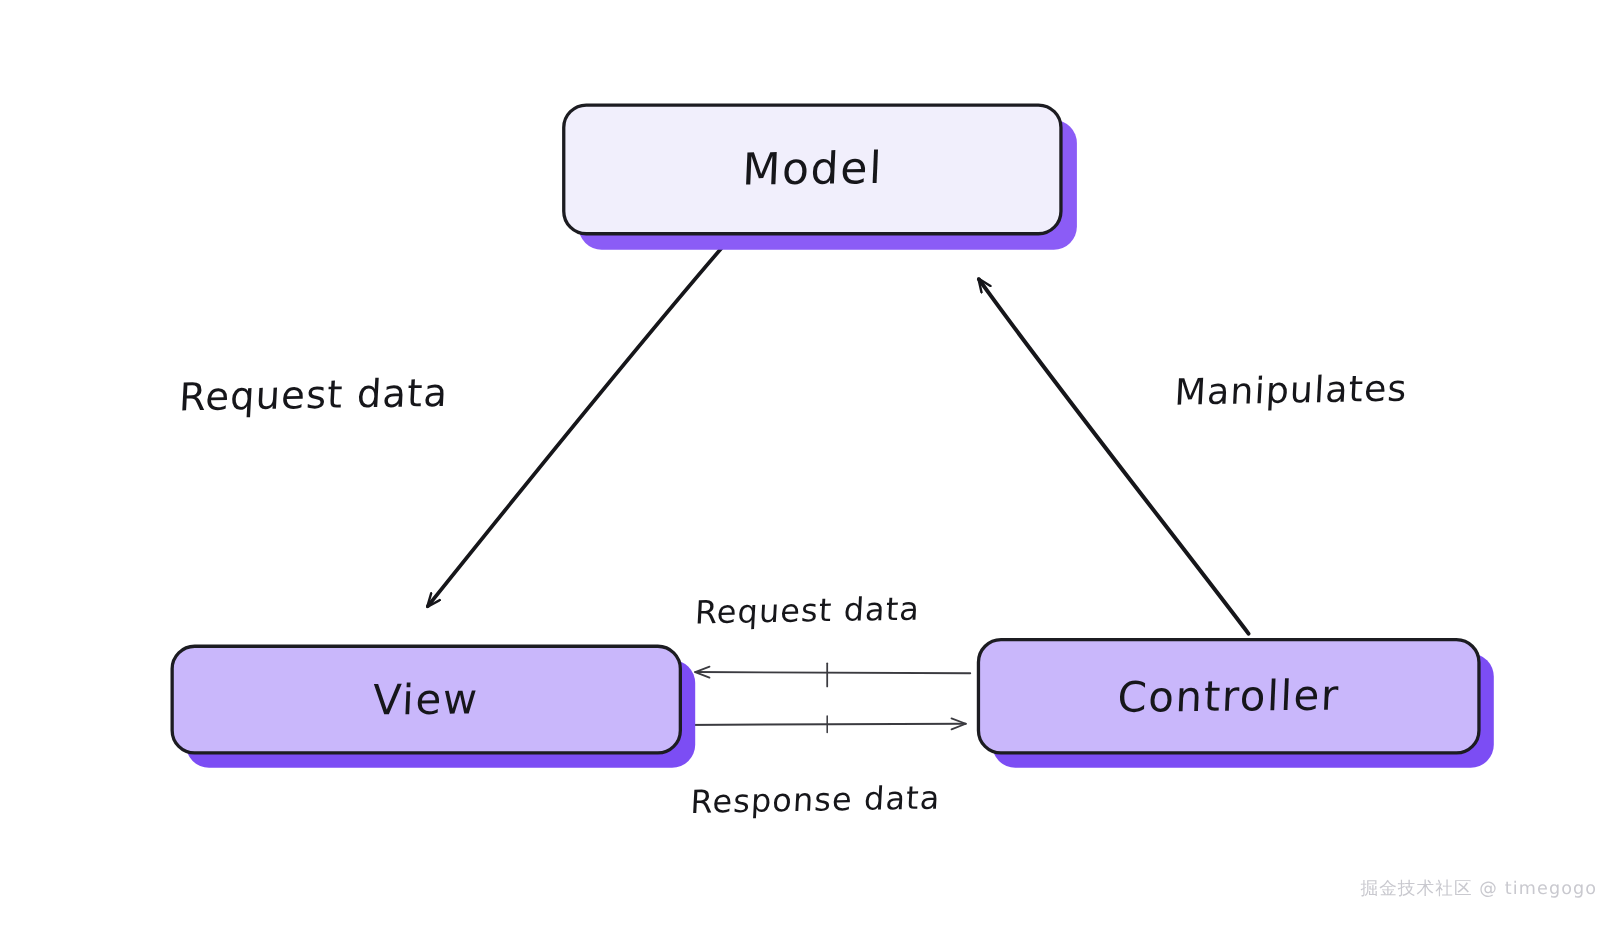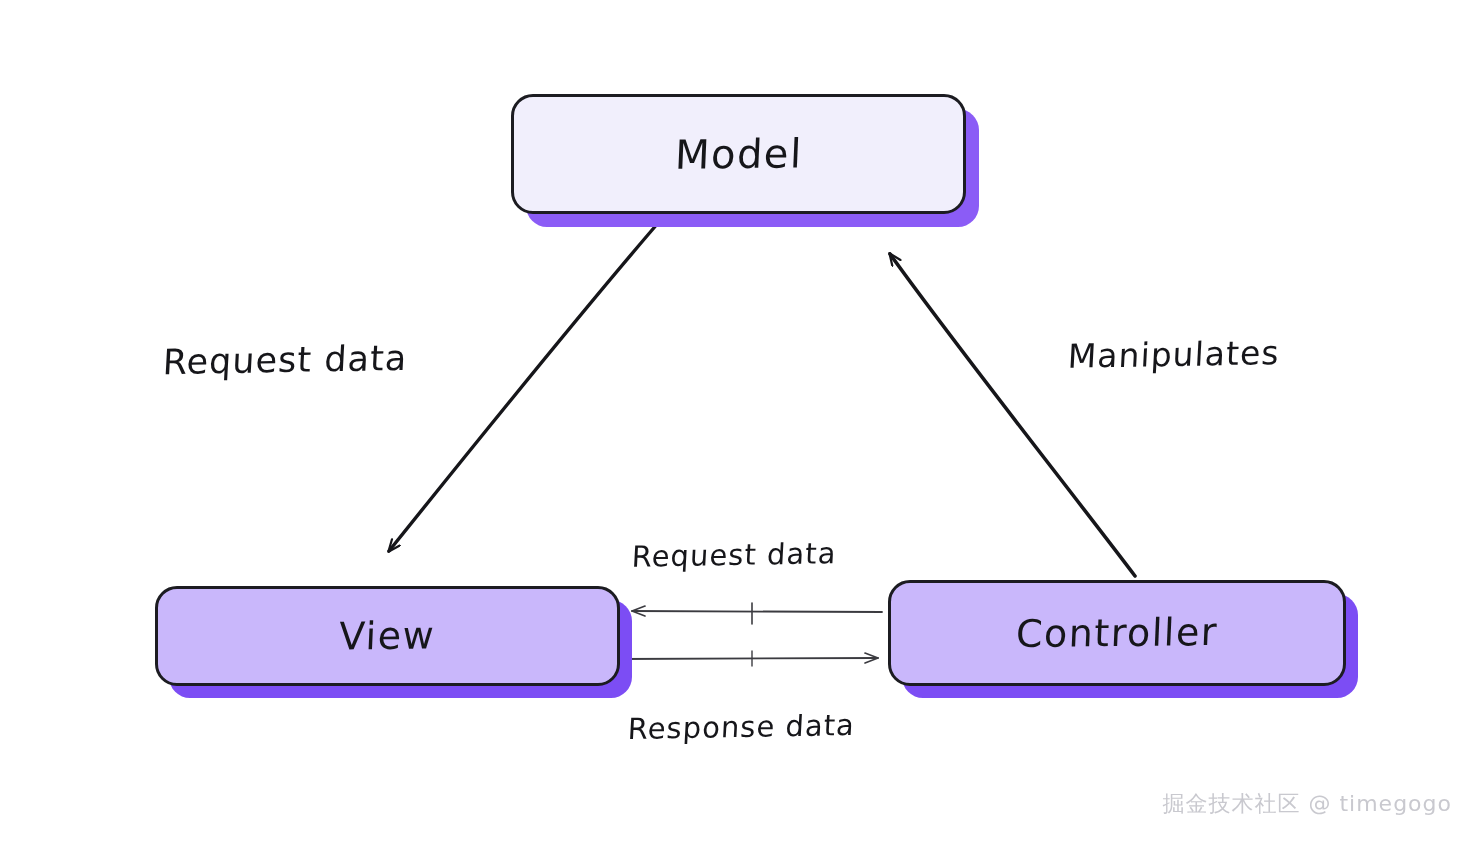--- a/index.html
+++ b/index.html
@@ -91,21 +91,21 @@
   #label-manipulates   { left: 1068px; top: 335px; font-size: 33px; }
   #label-request-mid   { left: 632px; top: 538px; font-size: 29px; }
   #label-response-mid  { left: 628px; top: 710px; font-size: 29px; }
 
   
   #watermark {
     position: absolute;
     right: 22px;
     bottom: 22px;
     font-family: "DejaVu Sans", sans-serif;
-    font-size: 22px;
+    font-size: 16px;
     color: #c9c9cf;
     letter-spacing: 1px;
     z-index: 5;
     white-space: nowrap;
   }
 </style>
 </head>
 <body>
 
 <div id="canvas">

